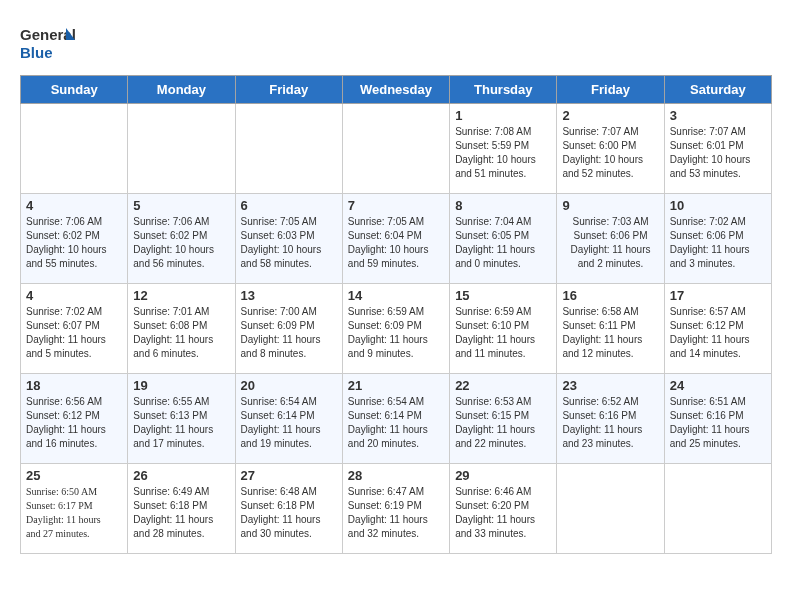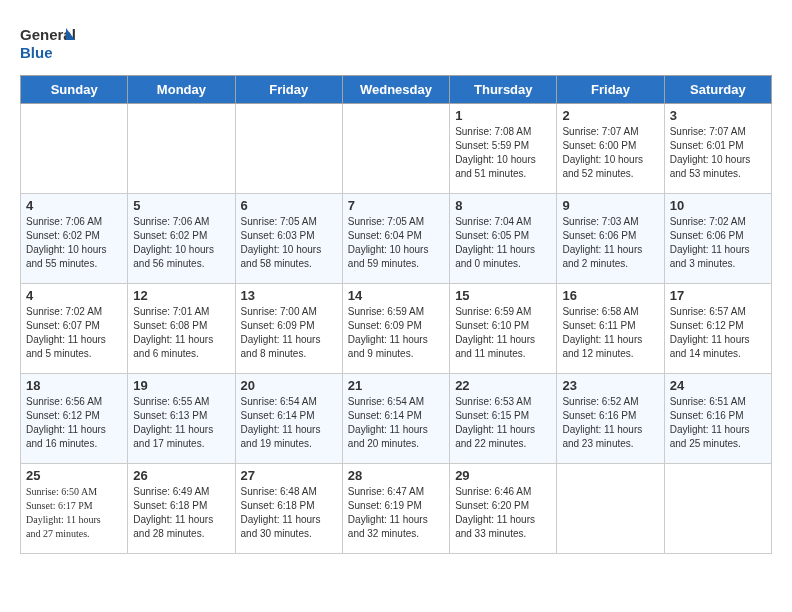--- a/index.html
+++ b/index.html
@@ -164,21 +164,21 @@
         </td>
         <td>
           <div class="day-num">8</div>
           <div class="day-info" style="white-space: pre-line;">Sunrise: 7:04 AM
 Sunset: 6:05 PM
 Daylight: 11 hours
 and 0 minutes.</div>
         </td>
         <td>
           <div class="day-num">9</div>
-          <div class="day-info" style="white-space: pre-line;">Sunrise: 7:03 AM
+          <div class="day-info" style="white-space: pre-line; text-align: center;">Sunrise: 7:03 AM
 Sunset: 6:06 PM
 Daylight: 11 hours
 and 2 minutes.</div>
         </td>
         <td>
           <div class="day-num">10</div>
           <div class="day-info" style="white-space: pre-line;">Sunrise: 7:02 AM
 Sunset: 6:06 PM
 Daylight: 11 hours
 and 3 minutes.</div>

